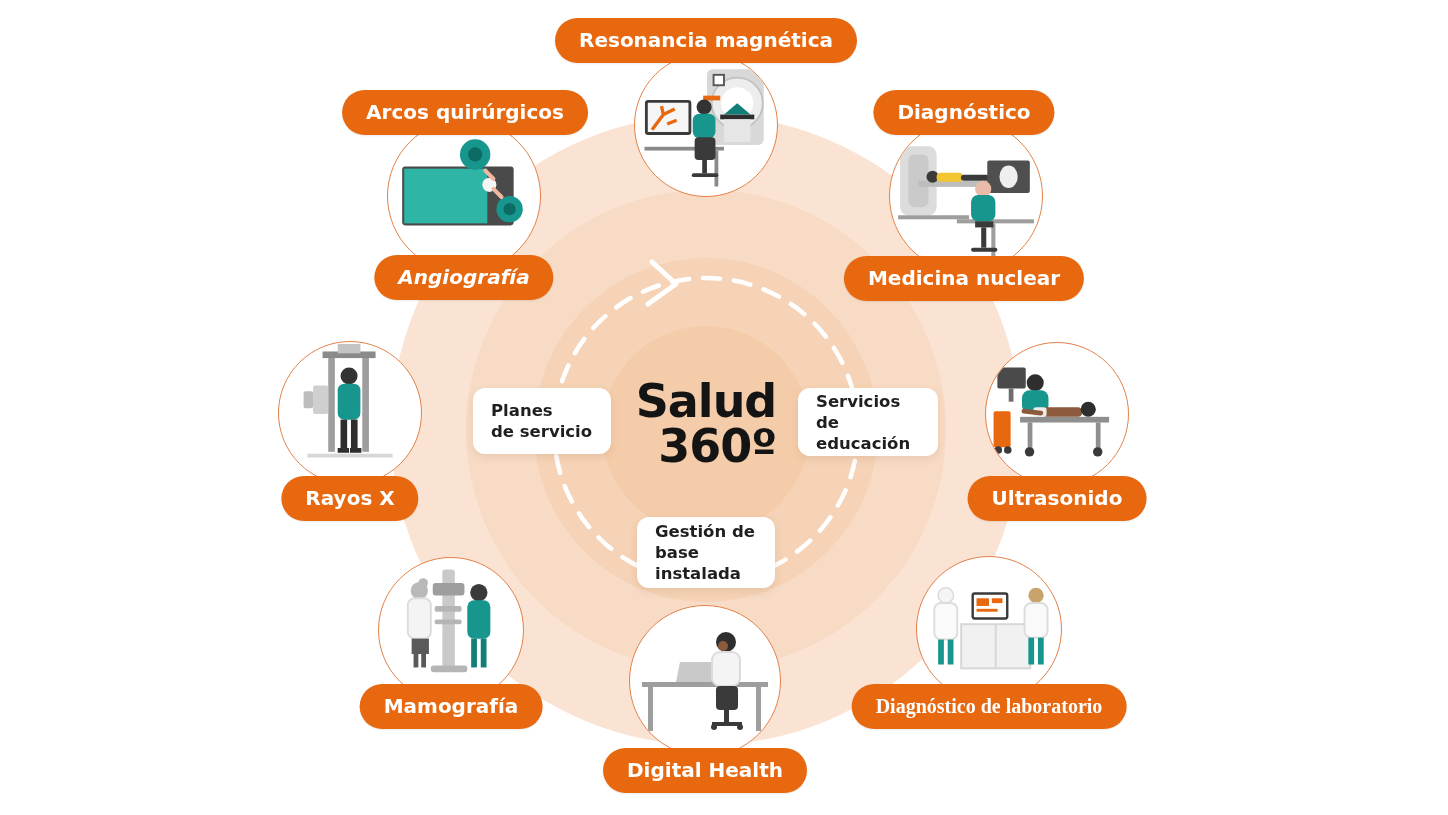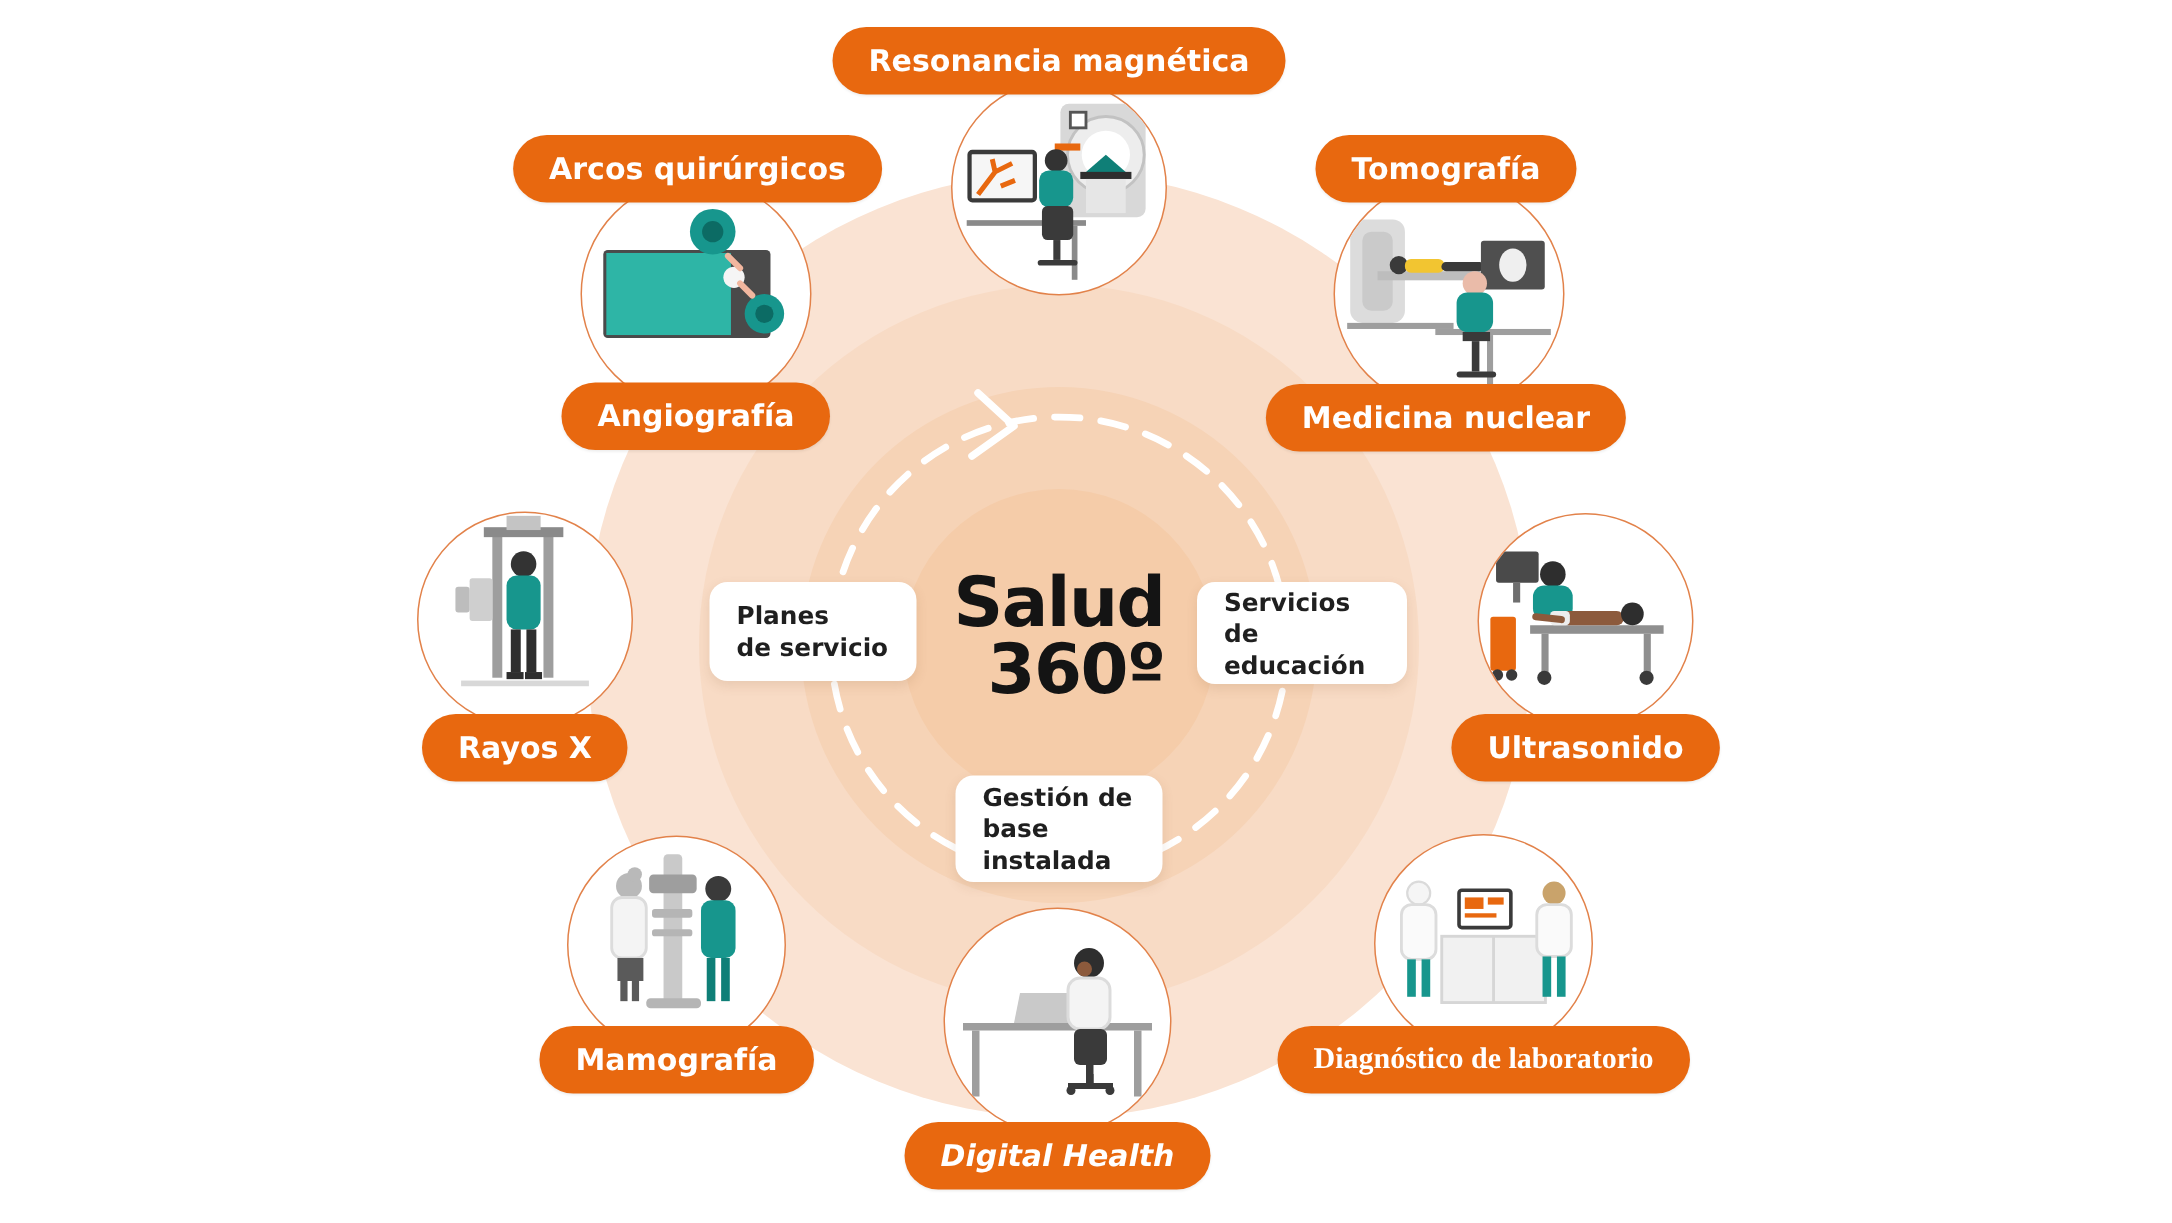--- a/index.html
+++ b/index.html
@@ -194,28 +194,28 @@
       <rect x="32" y="86" width="6" height="26" fill="#17968D"></rect>
       <circle cx="124" cy="40" r="8" fill="#C9A36B"></circle>
       <rect x="112" y="48" width="24" height="36" rx="7" fill="#FAFAFA" stroke="#DCDCDC" stroke-width="2"></rect>
       <rect x="116" y="84" width="6" height="28" fill="#17968D"></rect>
       <rect x="126" y="84" width="6" height="28" fill="#17968D"></rect>
     </svg>
   </div>
 
   <div class="pill" style="left:706px;top:18px;">Resonancia magnética</div>
   <div class="pill" style="left:465px;top:90px;">Arcos quirúrgicos</div>
-  <div class="pill" style="left:964px;top:90px;">Tomografía</div>
-  <div class="pill" style="left:464px;top:255px;">Angiografía</div>
+  <div class="pill" style="left:964px;top:90px;">Diagnóstico</div>
+  <div class="pill" style="left:464px;top:255px;font-style:italic;">Angiografía</div>
   <div class="pill" style="left:964px;top:256px;">Medicina nuclear</div>
   <div class="pill" style="left:350px;top:476px;">Rayos X</div>
   <div class="pill" style="left:1057px;top:476px;">Ultrasonido</div>
   <div class="pill" style="left:451px;top:684px;">Mamografía</div>
   <div class="pill" style="left:989px;top:684px;font-family:Liberation Serif, serif;">Diagnóstico de laboratorio</div>
-  <div class="pill" style="left:705px;top:748px;font-style:italic;">Digital Health</div>
+  <div class="pill" style="left:705px;top:748px;">Digital Health</div>
 
   <div class="center-box" style="left:473px;top:388px;width:138px;height:66px;">
     <span>Planes</span>
     <span>de servicio</span>
   </div>
   <div class="center-box" style="left:798px;top:388px;width:140px;height:68px;">
     <span>Servicios</span>
     <span>de educación</span>
   </div>
   <div class="center-box" style="left:637px;top:517px;width:138px;height:71px;">

